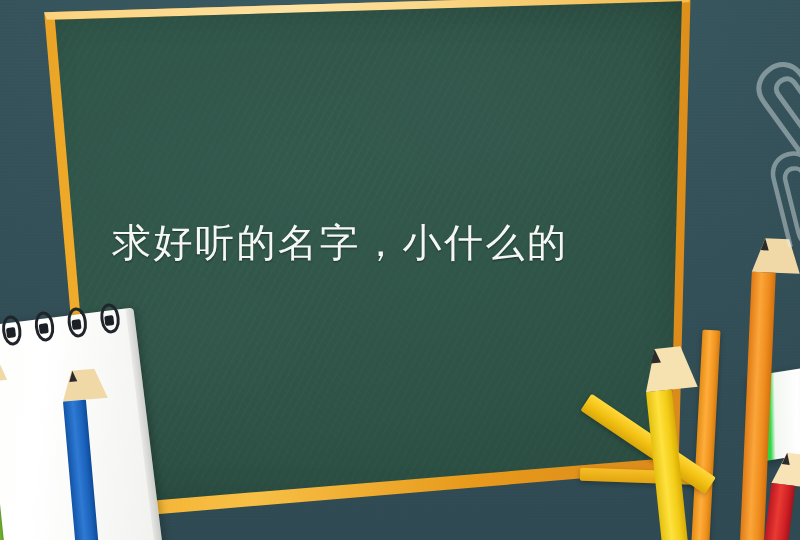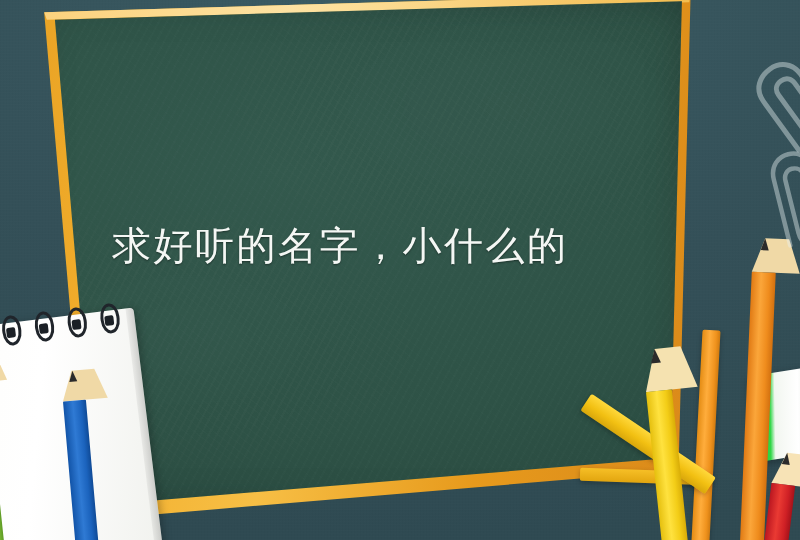--- a/index.html
+++ b/index.html
@@ -87,21 +87,21 @@
     position: absolute;
     left: 112px;
     top: 222px;
     width: 540px;
     color: #f4f7f4;
     font-size: 39px;
     line-height: 48px;
     letter-spacing: 2.5px;
     white-space: nowrap;
     text-shadow: 0 1px 2px rgba(0,0,0,.42);
-    font-family: Liberation Sans, sans-serif;
+    font-family: Liberation Mono, monospace;
   }
 
   
   .obj { position: absolute; }
 
   
   .notepad {
     left: -38px;
     top: 318px;
     width: 172px;

